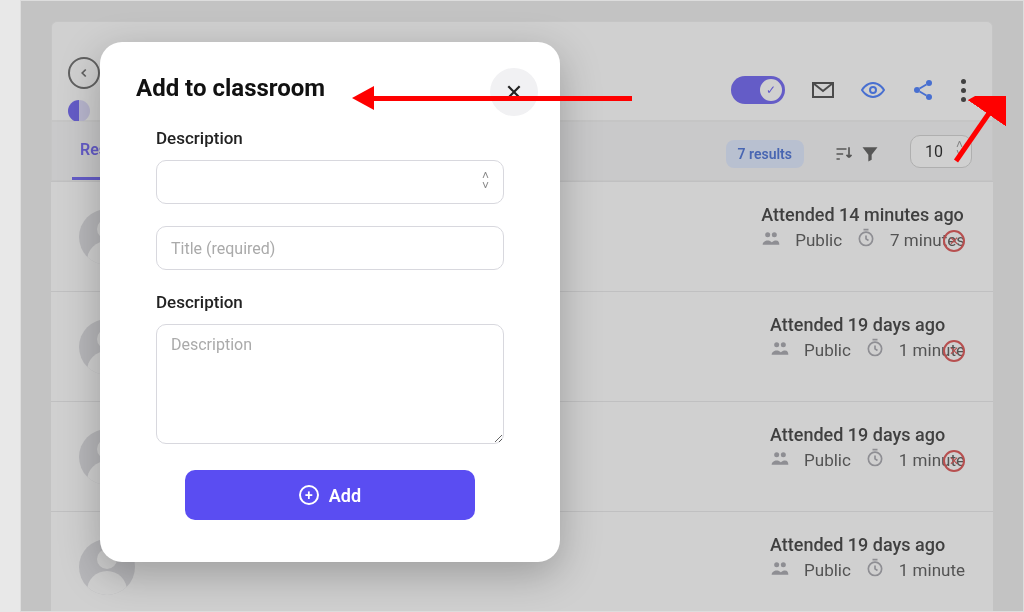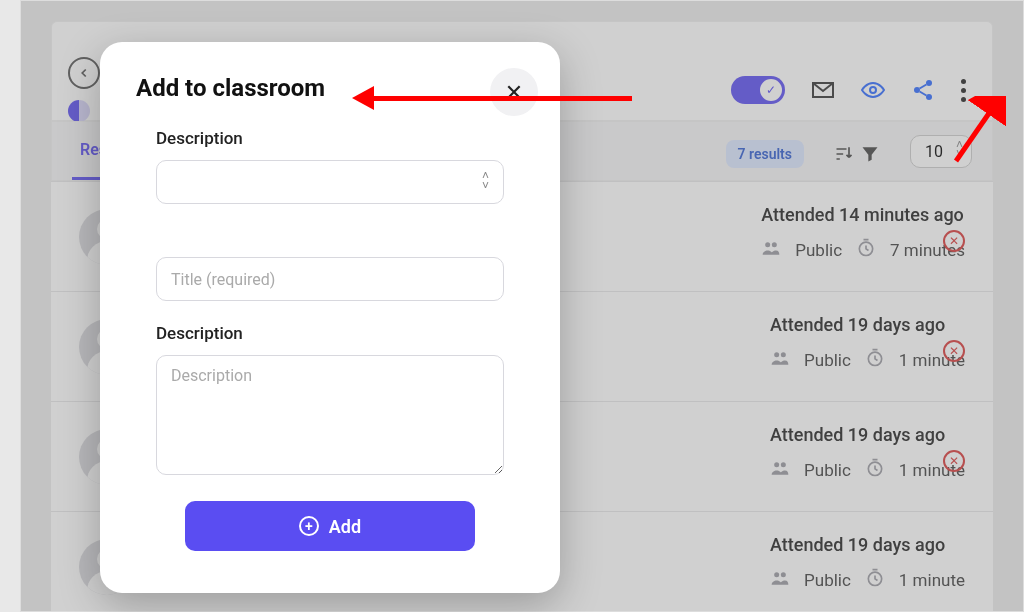--- a/index.html
+++ b/index.html
@@ -23,36 +23,36 @@
   .tabs-right { margin-left: auto; display: flex; align-items: flex-end; gap: 30px; }
   .results-pill { background: #dbe6ff; color: #2f5dd1; font-weight: 600; font-size: 14px; padding: 6px 12px; border-radius: 8px; }
   .sort-filter { display: flex; gap: 6px; color: #444; align-items: center; }
   .page-size { background: #fff; border: 1px solid #ccc; border-radius: 10px; padding: 6px 28px 6px 14px; font-size: 16px; position: relative; }
   .page-size .stepper { position: absolute; right: 8px; top: 5px; font-size: 12px; color: #888; line-height: 9px; }
   .list { position: absolute; left: 30px; top: 180px; right: 30px; bottom: 0; background: #fff; }
   .row { height: 110px; border-top: 1px solid #e6e6e8; display: flex; align-items: center; padding: 0 28px; position: relative; }
   .avatar { width: 56px; height: 56px; border-radius: 50%; background: #d9d9de; position: relative; overflow: hidden; }
   .avatar::before { content: ""; position: absolute; left: 18px; top: 10px; width: 20px; height: 20px; background: #fff; border-radius: 50%; }
   .avatar::after { content: ""; position: absolute; left: 8px; top: 32px; width: 40px; height: 40px; background: #fff; border-radius: 50%; }
-  .row-right { position: absolute; right: 28px; top: 22px; display: flex; flex-direction: column; gap: 13px; align-items: flex-start; }
+  .row-right { position: absolute; right: 28px; top: 22px; display: flex; flex-direction: column; gap: 3px; align-items: flex-start; }
   .attended { font-size: 18px; color: #222; font-weight: 500; }
   .meta { display: flex; align-items: center; gap: 14px; color: #404040; font-size: 17px; }
   .meta svg, .meta .i { color: #8a8a92; }
   .delete-x { position: absolute; right: 28px; top: 48px; width: 22px; height: 22px; border: 2px solid #d93a3a; border-radius: 50%; display: flex; align-items: center; justify-content: center; color: #d93a3a; font-size: 12px; }
 
   
   .modal { position: absolute; left: 100px; top: 42px; width: 460px; background: #fff; border-radius: 22px; box-shadow: 0 12px 40px rgba(0,0,0,0.25); padding: 32px 36px 42px 36px; z-index: 10; }
   .modal-title { font-size: 24px; font-weight: 700; color: #111; margin-bottom: 26px; }
   .close-btn { position: absolute; right: 22px; top: 26px; width: 48px; height: 48px; border-radius: 50%; background: #f1f1f3; display: flex; align-items: center; justify-content: center; font-size: 22px; color: #222; }
   .field-label { font-size: 17px; color: #222; font-weight: 500; margin: 0 0 12px 20px; }
   .field-wrap { margin-bottom: 22px; }
   .select, .text-input, .textarea { width: calc(100% - 40px); margin-left: 20px; border: 1px solid #d8d8de; border-radius: 10px; background: #fff; font-size: 16px; color: #333; }
   .select { height: 44px; position: relative; }
   .select .stepper { position: absolute; right: 14px; top: 10px; font-size: 12px; color: #888; line-height: 10px; }
-  .text-input { height: 44px; padding: 0 14px; margin-top: 31px; }
+  .text-input { height: 44px; padding: 0 14px; }
   .text-input::placeholder, .textarea::placeholder { color: #aaa; }
   .textarea { height: 120px; padding: 10px 14px; resize: vertical; }
   .add-btn { display: flex; align-items: center; justify-content: center; gap: 10px; width: 290px; height: 50px; margin: 18px auto 0 auto; background: #5a4df2; color: #fff; font-size: 18px; font-weight: 600; border: none; border-radius: 10px; }
   .add-btn .plus { width: 20px; height: 20px; border: 2px solid #fff; border-radius: 50%; display: flex; align-items: center; justify-content: center; font-size: 14px; line-height: 14px; }
 
   
   .arrow1 { position: absolute; left: 352px; top: 91px; width: 280px; height: 14px; display: flex; align-items: center; z-index: 20; }
   .arrow1 .shaft { flex: 1; height: 5px; background: #ff0000; }
   .arrow1 .head { width: 0; height: 0; border-top: 12px solid transparent; border-bottom: 12px solid transparent; border-right: 22px solid #ff0000; }
   .arrow2 { position: absolute; right: 18px; top: 96px; width: 60px; height: 70px; z-index: 20; }

